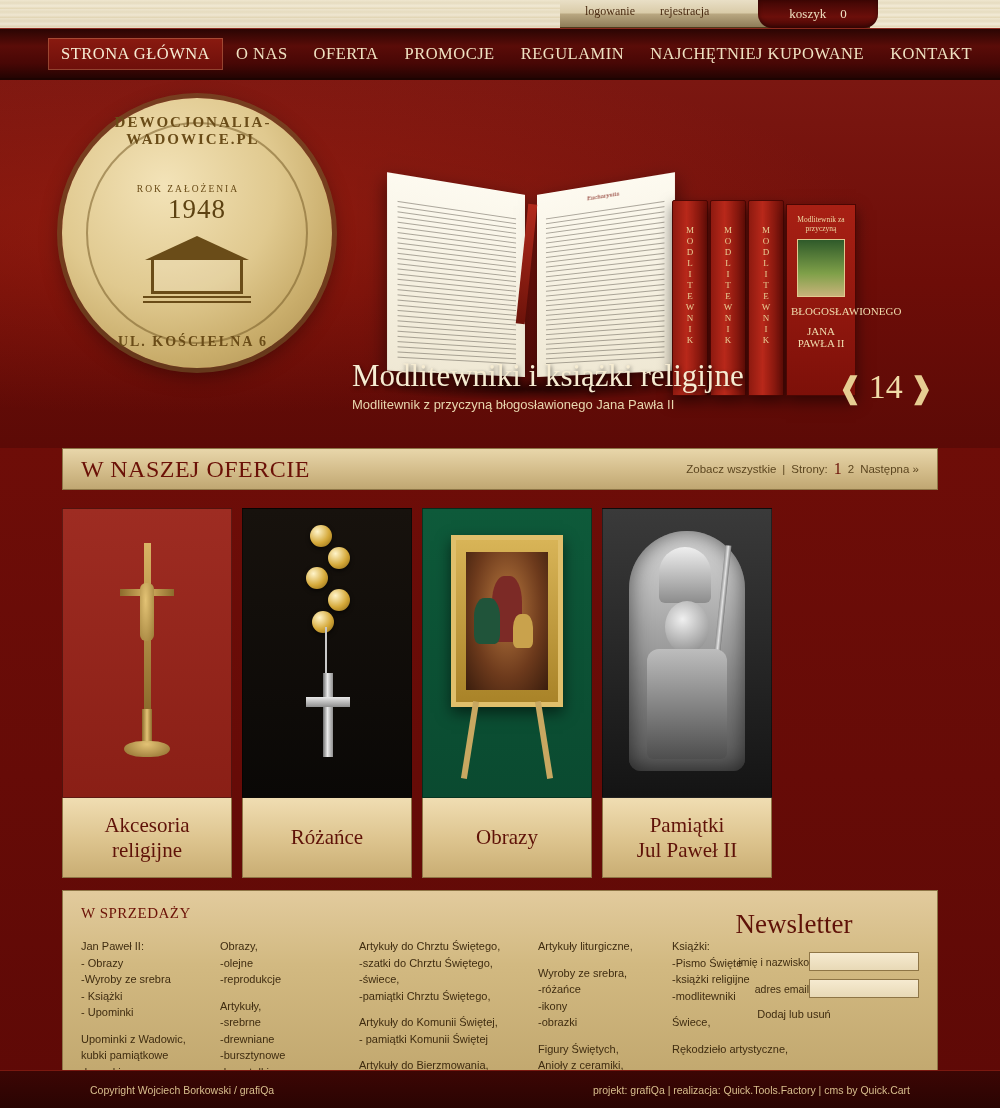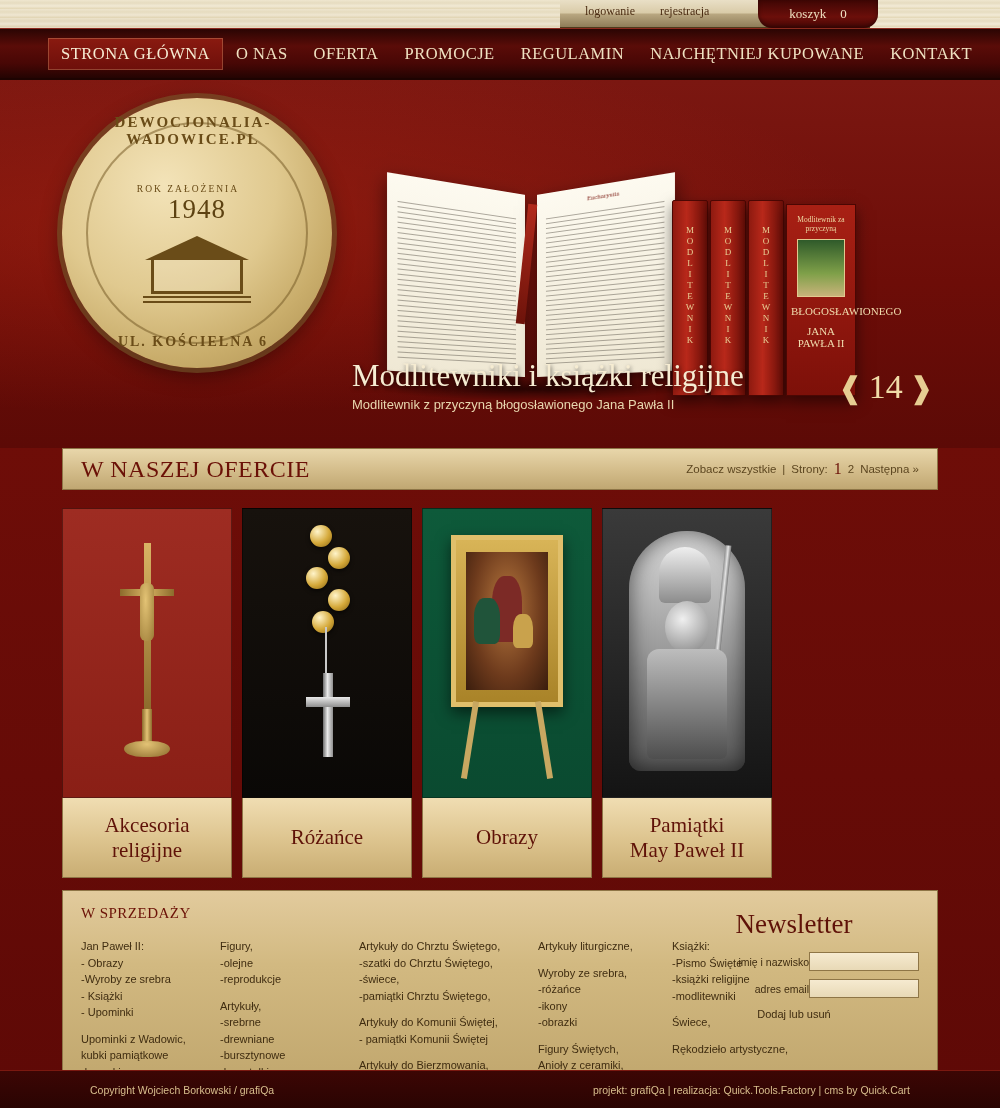--- a/index.html
+++ b/index.html
@@ -486,39 +486,39 @@
     <div class="tile t4">
       <div class="img">
         <div class="pope">
           <div class="staff"></div>
           <div class="mitre"></div>
           <div class="face"></div>
           <div class="robe"></div>
         </div>
       </div>
       <div class="cap" style="white-space: pre-line;">Pamiątki
-May Paweł II</div>
+Jul Paweł II</div>
     </div>
   </div>
 
   <div class="lower">
     <div class="heading">W SPRZEDAŻY</div>
     <div class="cols">
       <div class="col">
         <p style="white-space: pre-line;">Jan Paweł II:
 - Obrazy
 -Wyroby ze srebra
 - Książki
 - Upominki</p>
         <p style="white-space: pre-line;">Upominki z Wadowic,
 kubki pamiątkowe
 dzwonki</p>
       </div>
       <div class="col">
-        <p style="white-space: pre-line;">Figury,
+        <p style="white-space: pre-line;">Obrazy,
 -olejne
 -reprodukcje</p>
         <p style="white-space: pre-line;">Artykuły,
 -srebrne
 -drewniane
 -bursztynowe
 -kryształki</p>
       </div>
       <div class="col" style="width:165px">
         <p style="white-space: pre-line;">Artykuły do Chrztu Świętego,

